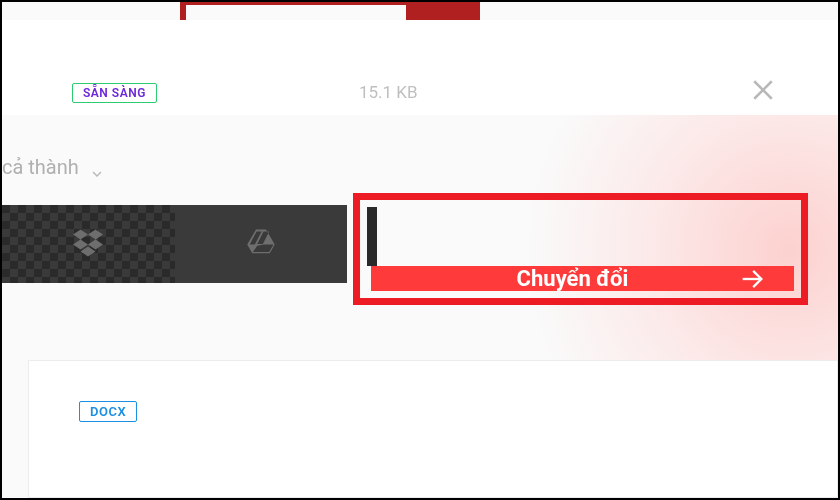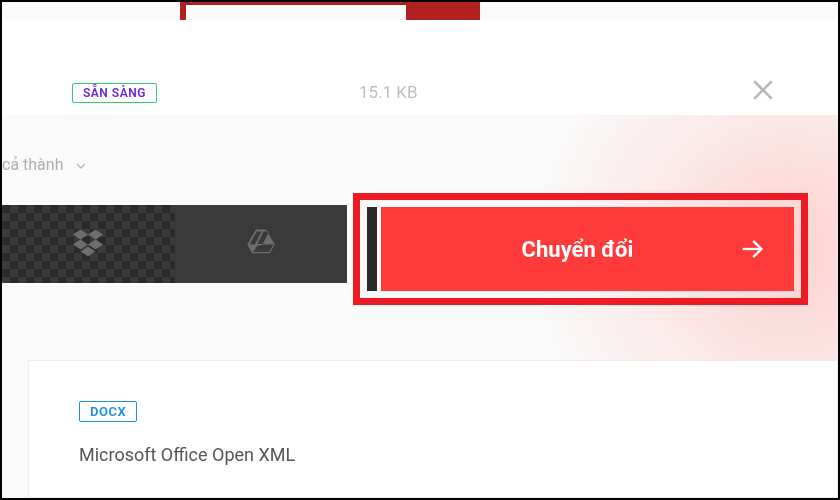--- a/index.html
+++ b/index.html
@@ -91,21 +91,21 @@
       stroke: #b8b8b8;
       stroke-width: 2;
     }
     .merge-row {
       position: absolute;
       top: 155px;
       left: 2px;
       display: flex;
       align-items: flex-end;
       color: #b0b0b0;
-      font-size: 16px;
+      font-size: 20px;
     }
     .merge-label {
       margin-right: 10px;
     }
     .chev {
       width: 16px;
       height: 16px;
     }
     .chev svg {
       width: 100%;
@@ -149,20 +149,21 @@
     }
     .highlight-box {
       position: absolute;
       top: 193px;
       left: 353px;
       width: 455px;
       height: 112px;
       border: 7px solid #ed1c24;
       padding: 7px;
       display: flex;
+      flex-direction: column;
     }
     .dark-sliver {
       width: 10px;
       height: 100%;
       background: #2a2a2a;
     }
     .convert-btn {
       flex: 1;
       background: #ff3a3a;
       display: flex;
@@ -271,16 +272,15 @@
       <svg viewBox="0 0 24 24">
           <line x1="4" y1="12" x2="20" y2="12"></line>
           <polyline points="13 5 20 12 13 19"></polyline>
         </svg>
     </span>
   </div>
 </div>
 
 <div class="bottom-card">
   <div class="docx-badge">DOCX</div>
-  <div class="format-name">Microsoft Office Open XML</div>
 </div>
 
 <div class="outer-frame"></div>
 
 </body></html>

